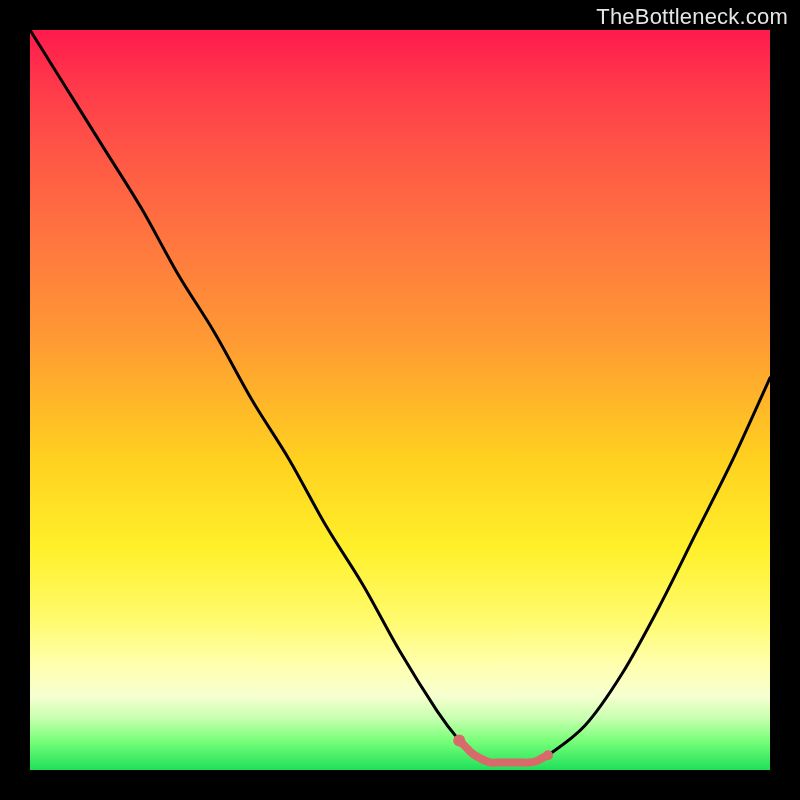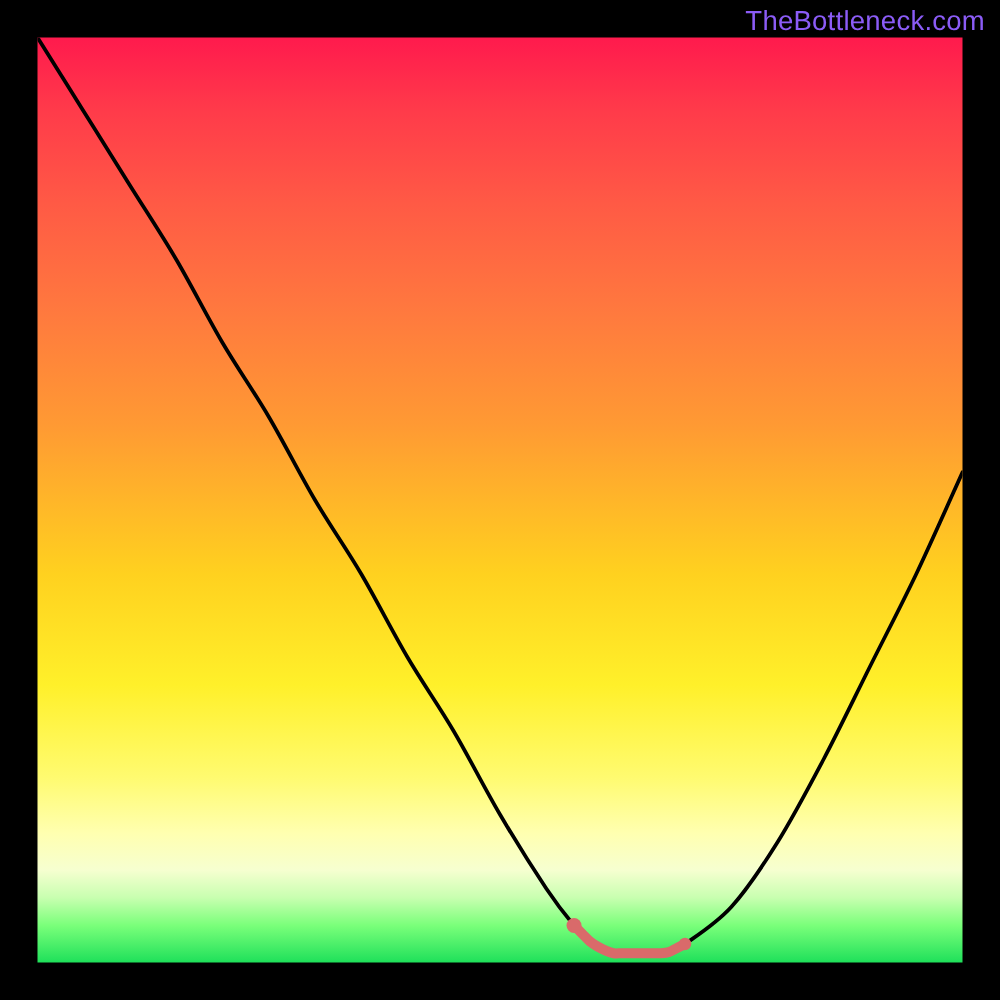--- a/index.html
+++ b/index.html
@@ -38,21 +38,21 @@
       #ffffb0 86%,
       #f6ffd0 90%,
       #c8ffb0 93%,
       #7aff7a 96%,
       #1fe05a 100%);
   }
   .watermark {
     position: absolute;
     top: 4px;
     right: 12px;
-    color: #8b5cf6;
+    color: #e5e5e5;
     font-size: 22px;
     letter-spacing: 0.2px;
     font-weight: 500;
   }
   svg.overlay {
     position: absolute;
     left: 0;
     top: 0;
     width: 740px;
     height: 740px;

